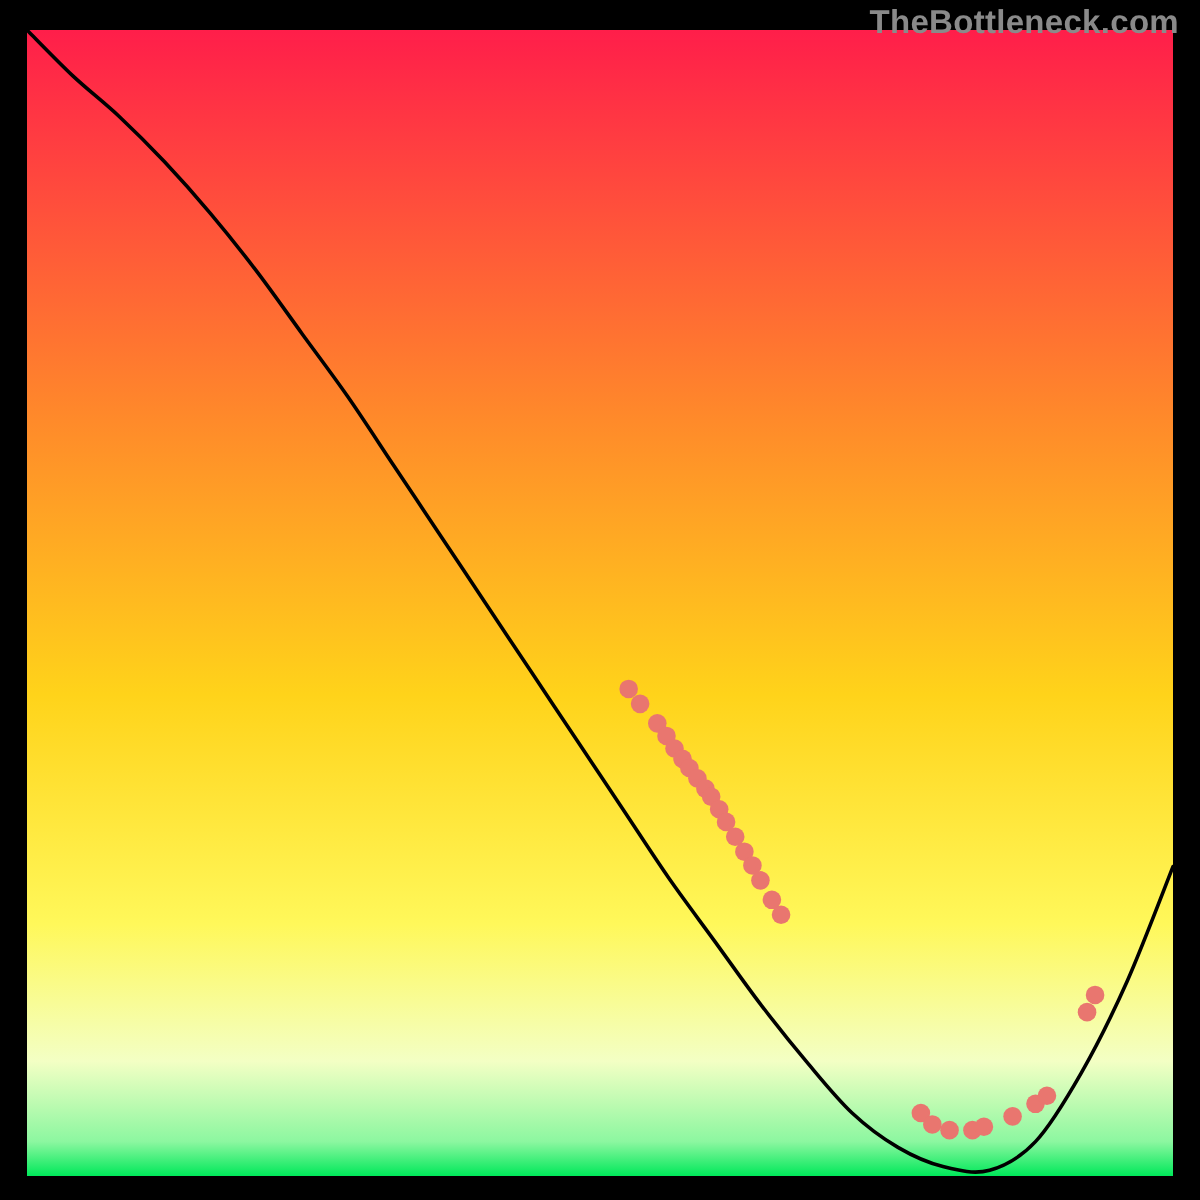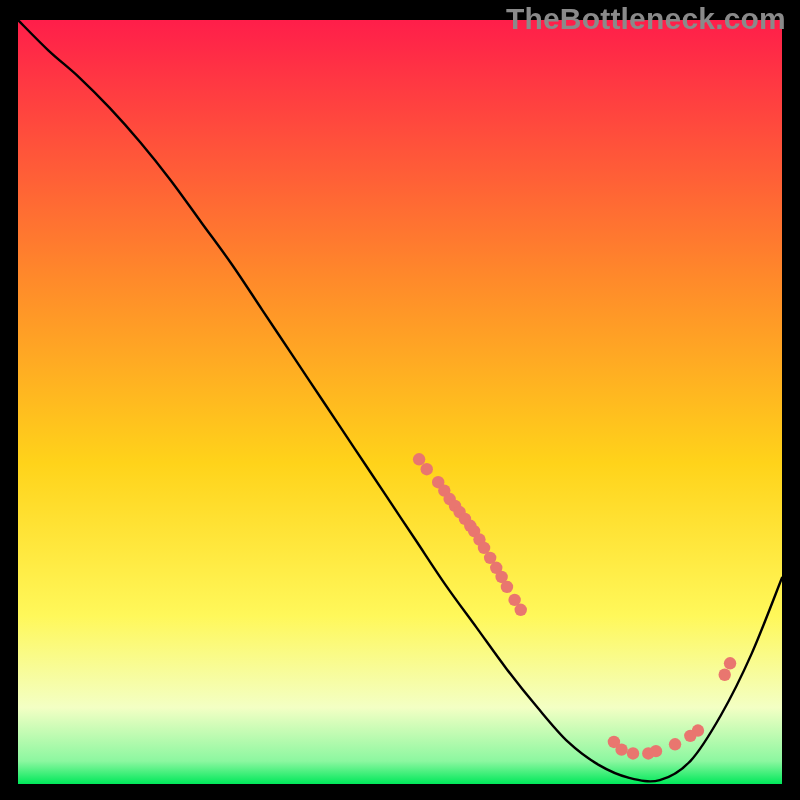--- a/index.html
+++ b/index.html
@@ -23,21 +23,21 @@
     left: 0;
     top: 0;
     width: 764px;
     height: 764px;
   }
   .watermark {
     position: absolute;
     top: 2px;
     right: 14px;
     font-family: Arial, Helvetica, sans-serif;
-    font-size: 30px;
+    font-size: 22px;
     font-weight: 600;
     color: #8a8a8a;
     letter-spacing: 0.2px;
   }
   svg { display: block; }
 </style>
 </head>
 <body>
 
 <div class="frame">

